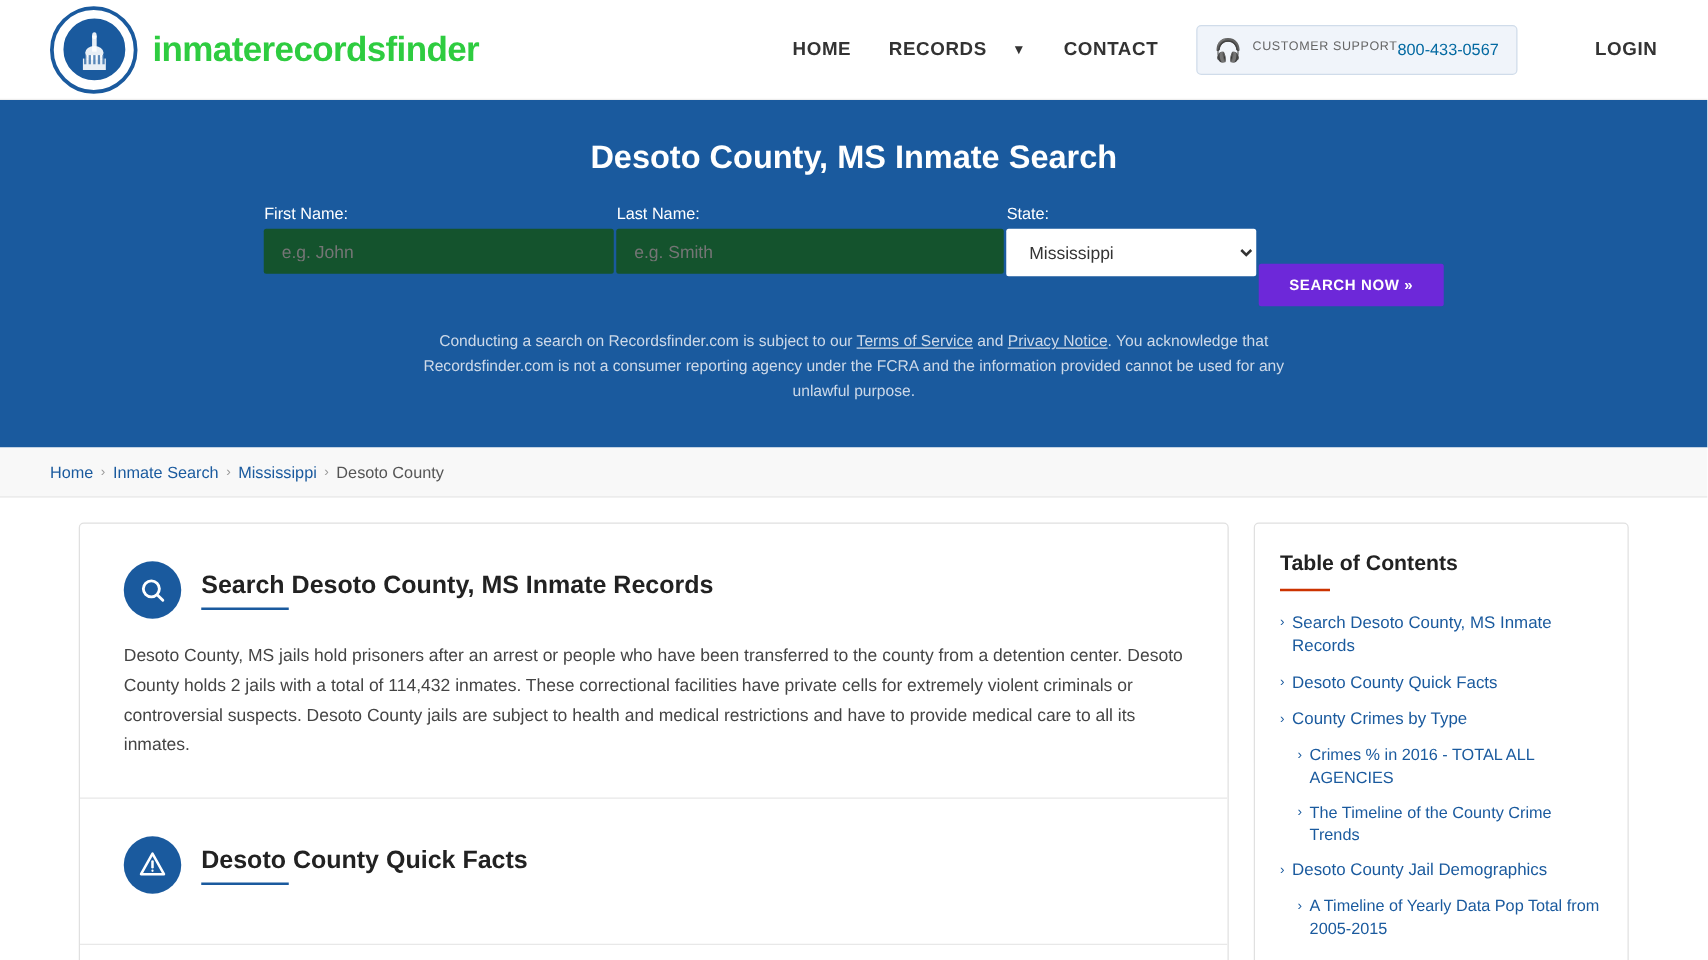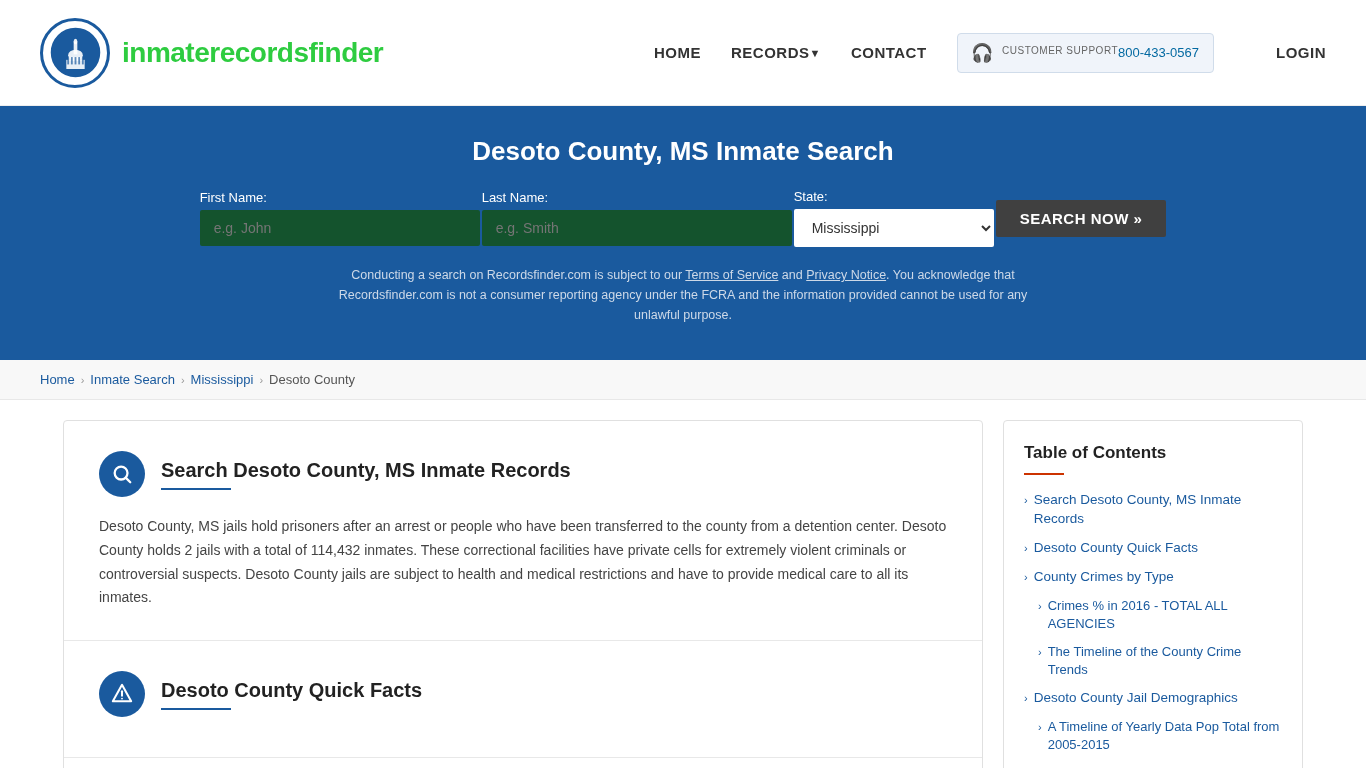--- a/index.html
+++ b/index.html
@@ -6,21 +6,21 @@
     body { font-family: Arial, sans-serif; font-size: 14px; color: #333; background: #fff; }
 
     
     .header {
       display: flex;
       align-items: center;
       justify-content: space-between;
       padding: 10px 40px;
       background: #fff;
       border-bottom: 1px solid #eee;
-      height: 106px;
+      height: 80px;
     }
     .logo-area {
       display: flex;
       align-items: center;
       gap: 12px;
     }
     .logo-circle {
       width: 70px;
       height: 70px;
       border-radius: 50%;
@@ -48,21 +48,21 @@
       font-size: 15px;
       font-weight: bold;
       color: #333;
       text-decoration: none;
       letter-spacing: 0.5px;
       cursor: pointer;
     }
     .nav-item.records {
       display: flex;
       align-items: center;
-      gap: 0;
+      gap: 20px;
     }
     .nav-chevron { font-size: 11px; color: #333; }
     .customer-support-btn {
       display: flex;
       align-items: center;
       gap: 8px;
       background: #f0f4fa;
       border: 1px solid #d0dcea;
       border-radius: 4px;
       padding: 8px 14px;
@@ -88,21 +88,21 @@
       text-align: center;
     }
     .hero-title {
       color: #fff;
       font-size: 26px;
       font-weight: bold;
       margin-bottom: 22px;
     }
     .search-form {
       display: flex;
-      align-items: center;
+      align-items: flex-start;
       justify-content: center;
       gap: 2px;
       margin-bottom: 18px;
     }
     .form-group { display: flex; flex-direction: column; align-items: flex-start; }
     .form-label { color: #fff; font-size: 13px; margin-bottom: 5px; font-weight: normal; }
     .form-input {
       background: #14532d;
       border: none;
       padding: 10px 14px;
@@ -119,30 +119,31 @@
       padding: 10px 14px;
       font-size: 14px;
       color: #333;
       outline: none;
       border-radius: 2px;
       width: 200px;
       cursor: pointer;
       appearance: auto;
     }
     .search-btn {
-      background: #404040;
+      background: #6d28d9;
       color: #fff;
-      font-size: 15px;
+      font-size: 12px;
       font-weight: bold;
       border: none;
       padding: 10px 24px;
       cursor: pointer;
       border-radius: 2px;
       letter-spacing: 0.5px;
       white-space: nowrap;
+      margin-top: 48px;
     }
     .disclaimer {
       color: #cdd9e8;
       font-size: 12.5px;
       line-height: 1.6;
       max-width: 700px;
       margin: 0 auto;
     }
     .disclaimer a { color: #cdd9e8; text-decoration: underline; }
 

